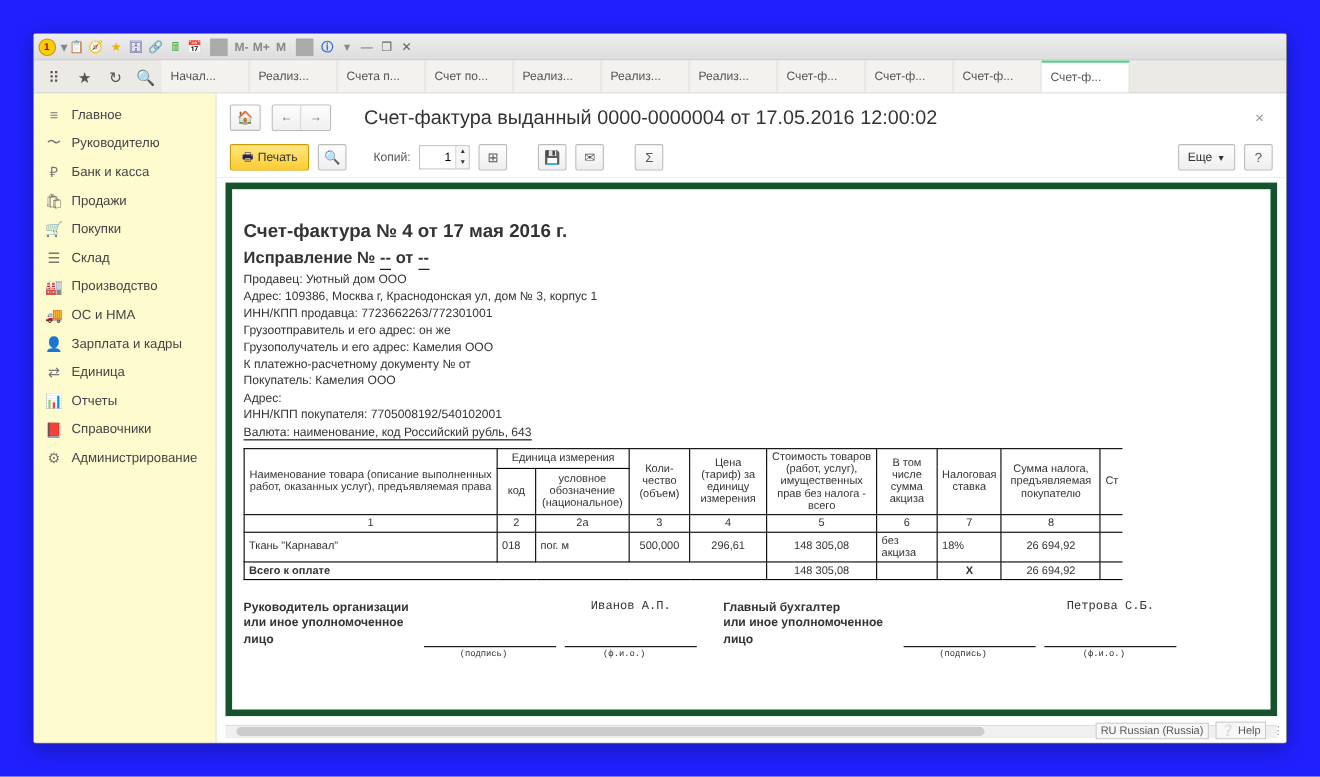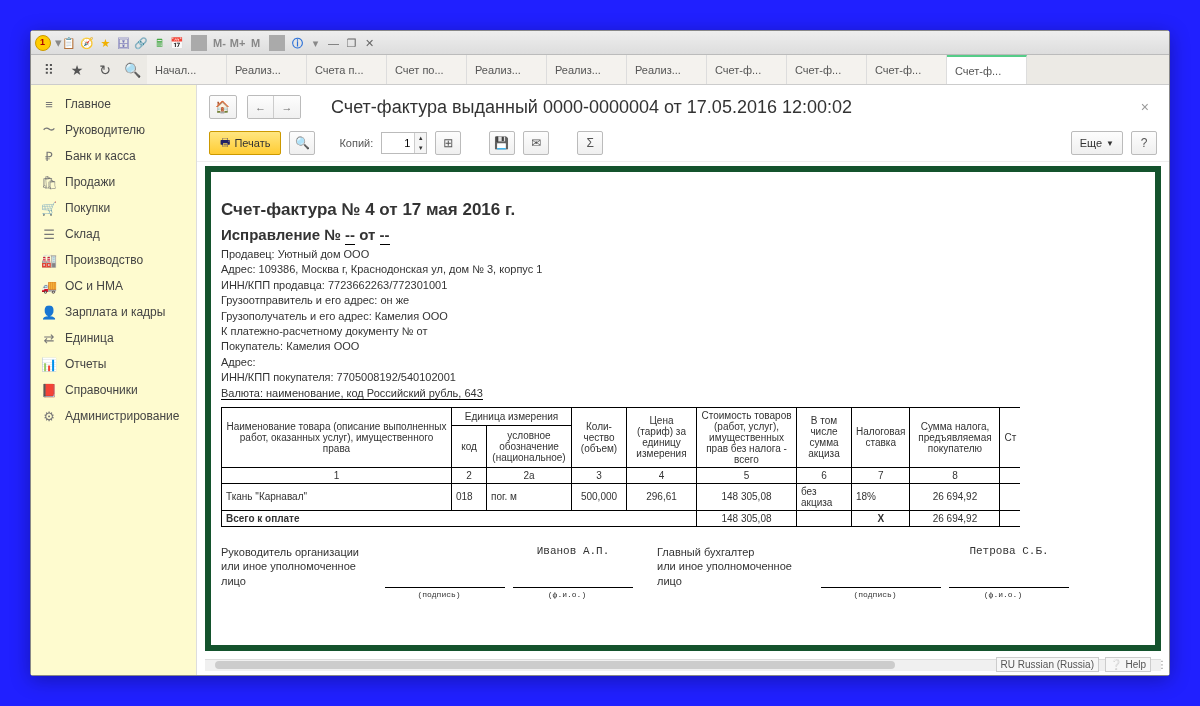--- a/index.html
+++ b/index.html
@@ -58,21 +58,21 @@
 
 .inv-table { border-collapse: collapse; margin-top: 6px; font-size: 10px; }
 .inv-table th, .inv-table td { border: 1px solid #000; padding: 2px 4px; text-align: center; vertical-align: middle; }
 .inv-table th { font-weight: normal; }
 .inv-table .left { text-align: left; }
 .inv-table .right { text-align: center; }
 .inv-table .bold { font-weight: bold; }
 
 .signs { display: flex; margin-top: 18px; font-size: 11px; gap: 20px; }
 .signs .col { display: flex; } 
-.signs .lbl { width: 160px; line-height: 1.3; }
+.signs .lbl { width: 160px; line-height: 1.3; font-weight: bold; }
 .signs .line { width: 120px; border-bottom: 1px solid #000; text-align: center; position: relative; margin: 0 4px; font-family: Liberation Mono, monospace; }
 .signs .under { position: absolute; bottom: -12px; left: 0; right: 12px; font-size: 8px; color: #333; text-align: center; }
 
 .status-bar { position: absolute; right: 2px; bottom: 2px; height: 18px; display: flex; align-items: center; gap: 6px; font-size: 10px; color: #555; }
 .status-bar .chip { border: 1px solid #ccc; background: #f7f7f7; padding: 1px 4px; display: flex; align-items: center; gap: 3px; }
 
 .hscroll { height: 12px; background: #f0f0f0; border-top: 1px solid #ddd; position: relative; margin: 0 8px 4px 8px; }
 .hscroll .thumb { position: absolute; left: 10px; top: 1px; width: 680px; height: 8px; background: #ccc; border-radius: 4px; }
 </style>
 </head>
@@ -251,21 +251,21 @@
         <div class="info-line">Грузополучатель и его адрес: Камелия ООО</div>
         <div class="info-line">К платежно-расчетному документу №     от</div>
         <div class="info-line">Покупатель: Камелия ООО</div>
         <div class="info-line">Адрес:</div>
         <div class="info-line">ИНН/КПП покупателя: 7705008192/540102001</div>
         <div class="info-line"><span class="ul">Валюта: наименование, код Российский рубль, 643</span></div>
 
         <table class="inv-table">
           <tbody>
                 <tr>
-            <th rowspan="2" style="width:230px;">Наименование товара (описание выполненных работ, оказанных услуг), имущественного права</th>
+            <th rowspan="2" style="width:230px;">Наименование товара (описание выполненных работ, оказанных услуг), предъявляемая права</th>
             <th colspan="2">Единица измерения</th>
             <th rowspan="2" style="width:55px; white-space:pre-line;">Коли-
 чество
 (объем)</th>
             <th rowspan="2" style="width:70px;">Цена (тариф) за единицу измерения</th>
             <th rowspan="2" style="width:100px;">Стоимость товаров (работ, услуг), имущественных прав без налога - всего</th>
             <th rowspan="2" style="width:55px;">В том числе сумма акциза</th>
             <th rowspan="2" style="width:51px;">Налоговая ставка</th>
             <th rowspan="2" style="width:90px;">Сумма налога, предъявляемая покупателю</th>
             <th rowspan="2" style="width:20px; border-right:none;">Ст</th>

